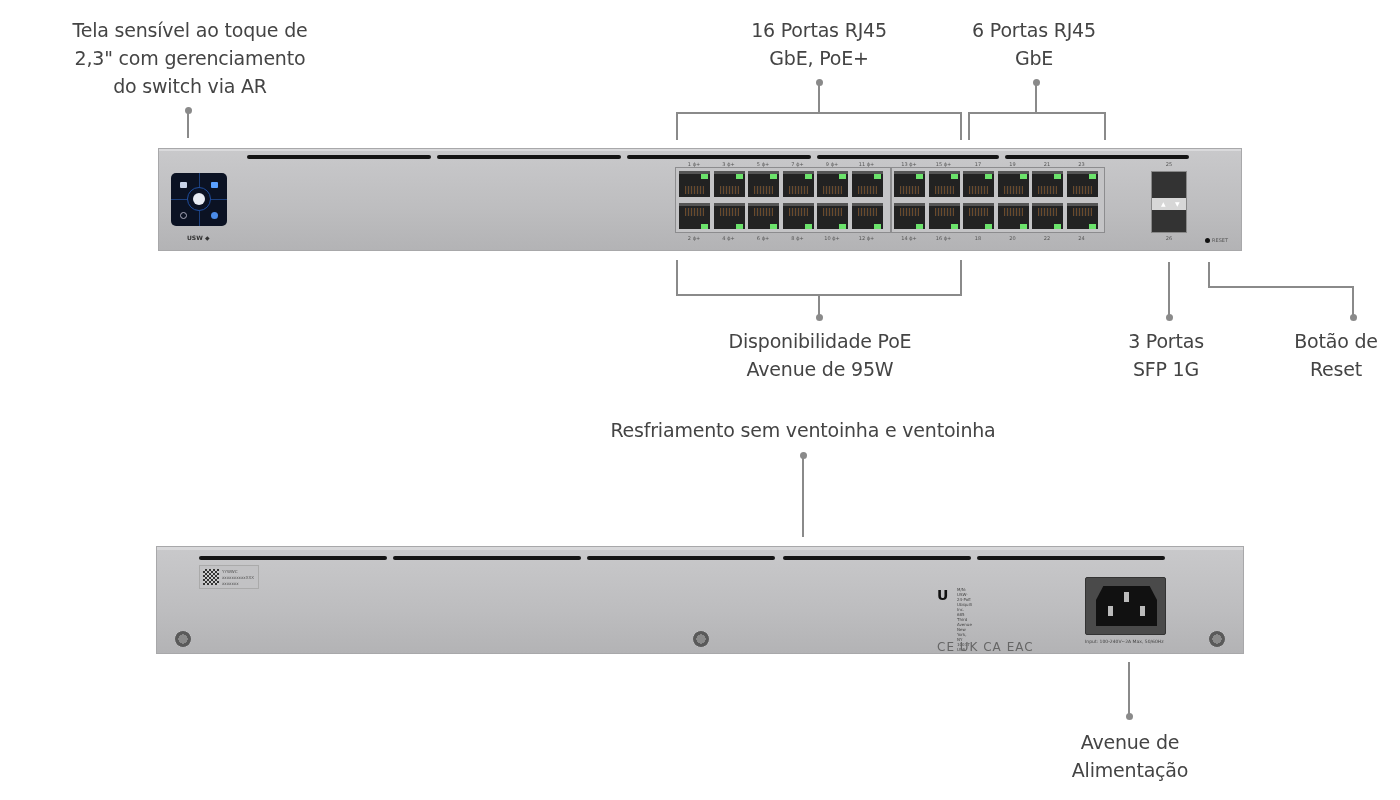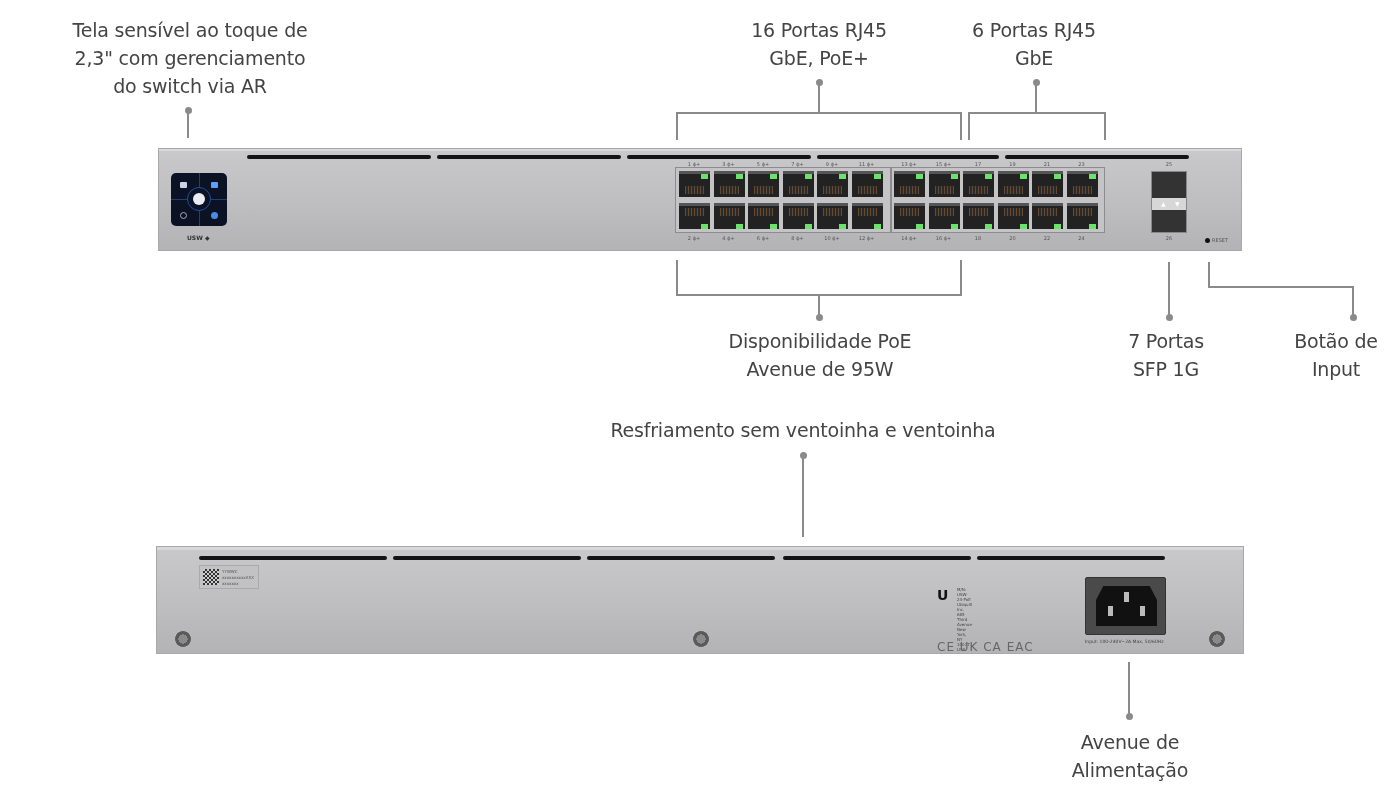--- a/index.html
+++ b/index.html
@@ -58,24 +58,24 @@
 
 <div class="label" style="left:40px; top:16px; width:300px;">Tela sensível ao toque de
 2,3" com gerenciamento
 do switch via AR</div>
 <div class="label" style="left:719px; top:16px; width:200px;">16 Portas RJ45
 GbE, PoE+</div>
 <div class="label" style="left:944px; top:16px; width:180px;">6 Portas RJ45
 GbE</div>
 <div class="label" style="left:690px; top:327px; width:260px;">Disponibilidade PoE
 Avenue de 95W</div>
-<div class="label" style="left:1106px; top:327px; width:120px;">7 Portas
+<div class="label" style="left:1106px; top:327px; width:120px;">3 Portas
 SFP 1G</div>
 <div class="label" style="left:1276px; top:327px; width:120px;">Botão de
-Input</div>
+Reset</div>
 <div class="label" style="left:560px; top:416px; width:486px;">Resfriamento sem ventoinha e ventoinha</div>
 <div class="label" style="left:1046px; top:728px; width:168px;">Avenue de
 Alimentação</div>
 
 <div>
   <div class="dot" style="left:185px; top:107px;"></div>
   <div class="line" style="left:187px; top:110px; width:2px; height:28px;"></div>
 </div>
 <div>
   <div class="dot" style="left:816px; top:79px;"></div>

